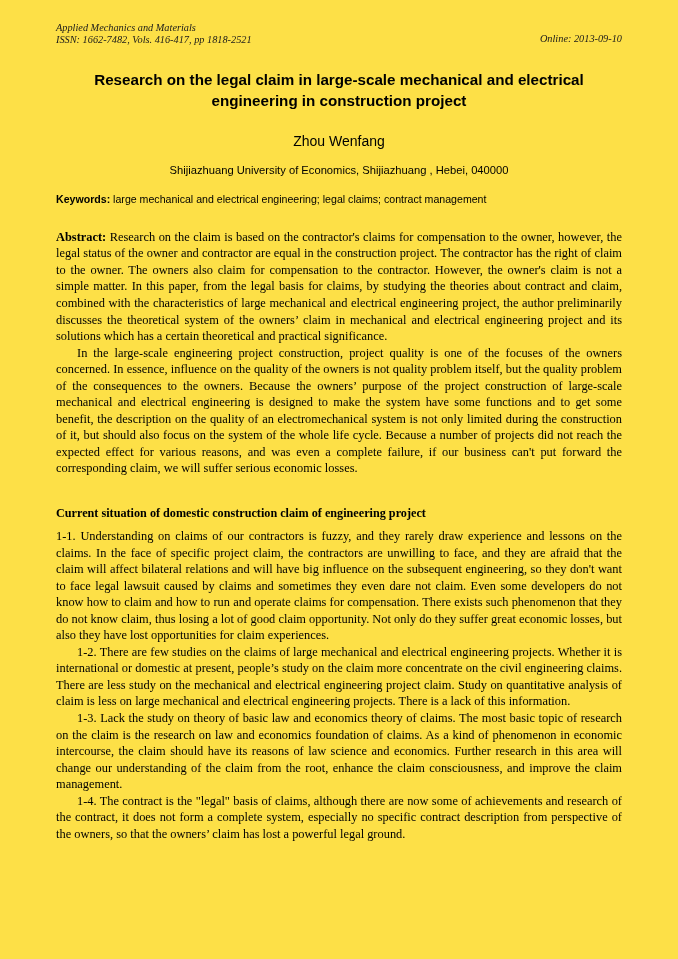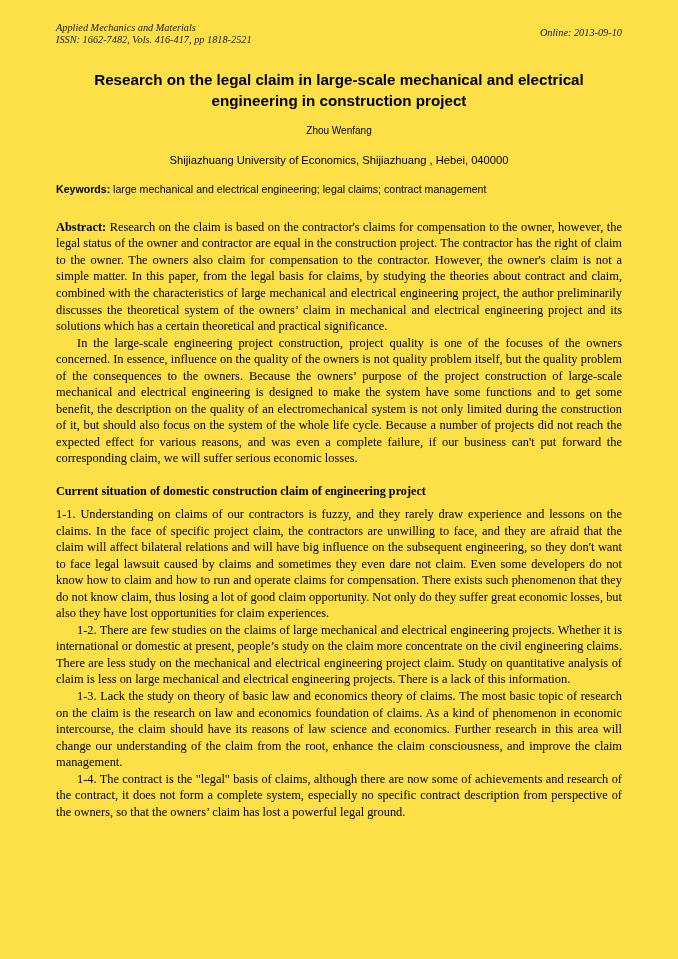--- a/index.html
+++ b/index.html
@@ -34,44 +34,44 @@
   }
   .masthead-left {
     width: 420px;
   }
   .masthead-left div {
     white-space: nowrap;
   }
   .masthead-right {
     position: absolute;
     right: 0;
-    top: 5px;
+    top: 11px;
     white-space: nowrap;
   }
 
   
   .title {
     font-family: "Liberation Sans", "DejaVu Sans", sans-serif;
     font-weight: bold;
     font-size: 15.2px;
     line-height: 21px;
     text-align: center;
     color: #000;
     margin-top: 22px;
     padding: 0 14px;
   }
 
   
   .author {
     font-family: "Liberation Sans", "DejaVu Sans", sans-serif;
-    font-size: 10px;
+    font-size: 14px;
     line-height: 18px;
     text-align: center;
     color: #000;
-    margin-top: 11px;
+    margin-top: 21px;
   }
   .affiliation {
     font-family: "Liberation Sans", "DejaVu Sans", sans-serif;
     font-size: 11.2px;
     line-height: 15px;
     text-align: center;
     color: #000;
     margin-top: 13px;
   }
 
@@ -108,21 +108,21 @@
   }
   p.indent {
     text-indent: 21px;
   }
   .section-heading {
     font-family: "Liberation Serif", "DejaVu Serif", serif;
     font-weight: bold;
     font-size: 12.2px;
     line-height: 16px;
     color: #000;
-    margin-top: 16px;
+    margin-top: 28px;
     text-align: left;
   }
   .block-gap {
     margin-top: 7px;
   }
 </style>
 </head>
 <body>
 
 <div class="page">

